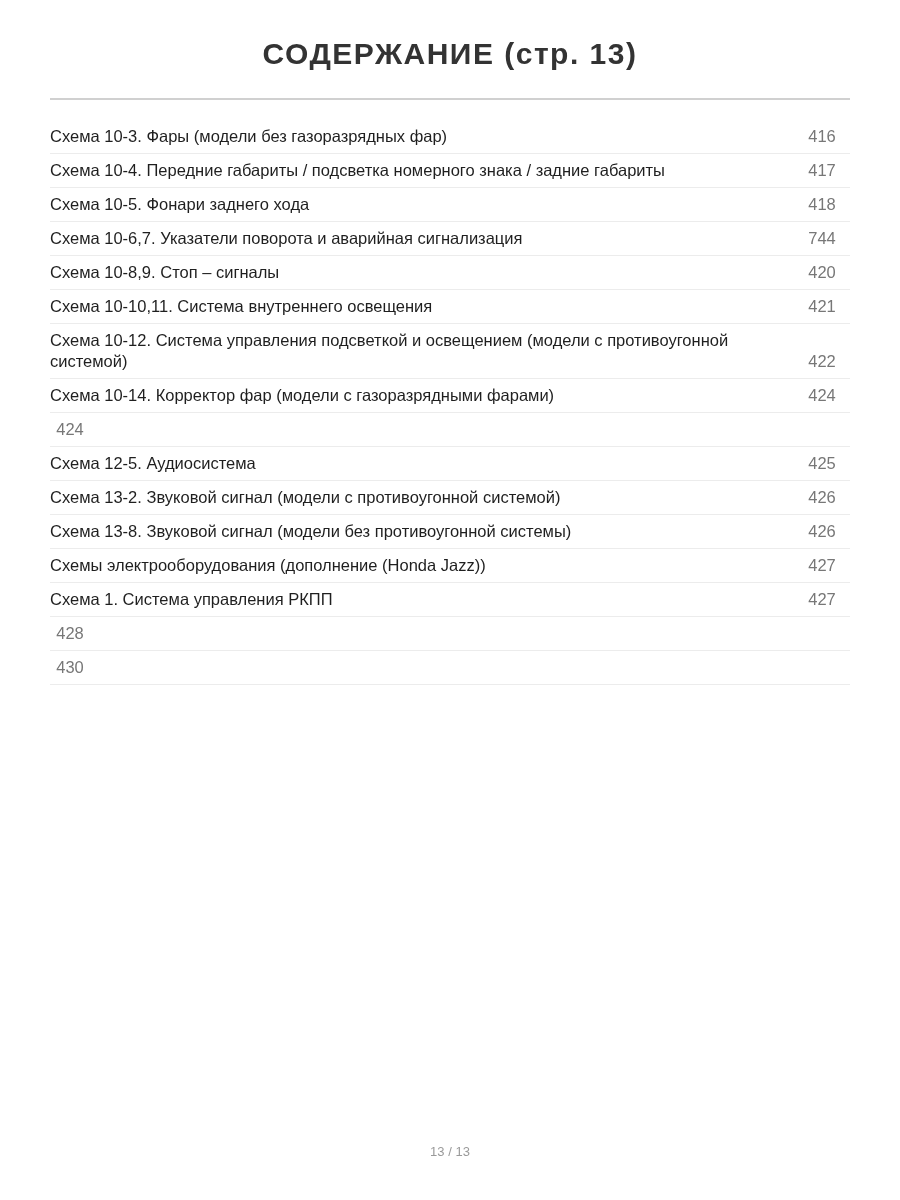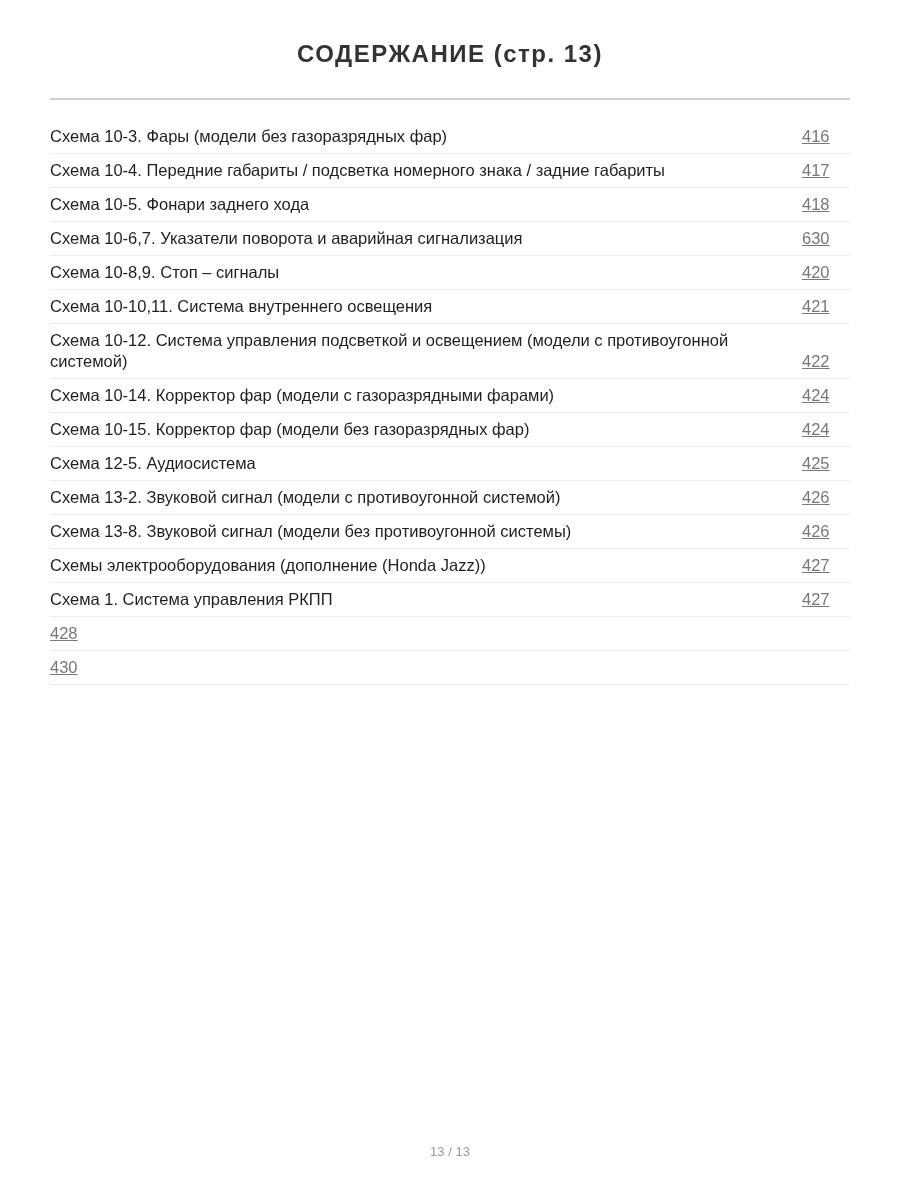--- a/index.html
+++ b/index.html
@@ -14,21 +14,21 @@
       font-family: "Liberation Sans", "DejaVu Sans", sans-serif;
       color: #1f1f1f;
       overflow: hidden;
     }
     .page-title {
       position: absolute;
       top: 38px;
       left: 0;
       width: 900px;
       text-align: center;
-      font-size: 24px;
+      font-size: 30px;
       font-weight: bold;
       letter-spacing: 1.5px;
       color: #333333;
       margin: 0;
       line-height: 32px;
     }
     .title-rule {
       position: absolute;
       top: 98px;
       left: 50px;
@@ -61,23 +61,22 @@
       color: #1f1f1f;
       flex: 1 1 auto;
       padding-right: 14px;
     }
     .toc-page {
       font-size: 16.5px;
       line-height: 21px;
       color: #777777;
       flex: 0 0 auto;
       width: 40px;
-      text-align: left;
+      text-align: center;
       padding-right: 8px;
-      text-decoration: underline;
     }
     .page-footer {
       position: absolute;
       top: 1144px;
       left: 0;
       width: 900px;
       text-align: center;
       font-size: 13px;
       color: #9a9a9a;
     }
@@ -96,40 +95,39 @@
   <li class="toc-row">
     <span class="toc-title">Схема 10-4. Передние габариты / подсветка номерного знака / задние габариты</span>
     <span class="toc-page">417</span>
   </li>
   <li class="toc-row">
     <span class="toc-title">Схема 10-5. Фонари заднего хода</span>
     <span class="toc-page">418</span>
   </li>
   <li class="toc-row">
     <span class="toc-title">Схема 10-6,7.  Указатели поворота и аварийная сигнализация</span>
-    <span class="toc-page">630</span>
+    <span class="toc-page">744</span>
   </li>
   <li class="toc-row">
     <span class="toc-title">Схема 10-8,9. Стоп – сигналы</span>
     <span class="toc-page">420</span>
   </li>
   <li class="toc-row">
     <span class="toc-title">Схема 10-10,11.  Система внутреннего освещения</span>
     <span class="toc-page">421</span>
   </li>
   <li class="toc-row">
     <span class="toc-title">Схема 10-12. Система управления подсветкой и освещением (модели с противоугонной системой)</span>
     <span class="toc-page">422</span>
   </li>
   <li class="toc-row">
     <span class="toc-title">Схема 10-14. Корректор фар (модели с газоразрядными фарами)</span>
     <span class="toc-page">424</span>
   </li>
   <li class="toc-row">
-    <span class="toc-title">Схема 10-15. Корректор фар (модели без газоразрядных фар)</span>
     <span class="toc-page">424</span>
   </li>
   <li class="toc-row">
     <span class="toc-title">Схема 12-5. Аудиосистема</span>
     <span class="toc-page">425</span>
   </li>
   <li class="toc-row">
     <span class="toc-title">Схема 13-2. Звуковой сигнал (модели с противоугонной системой)</span>
     <span class="toc-page">426</span>
   </li>

